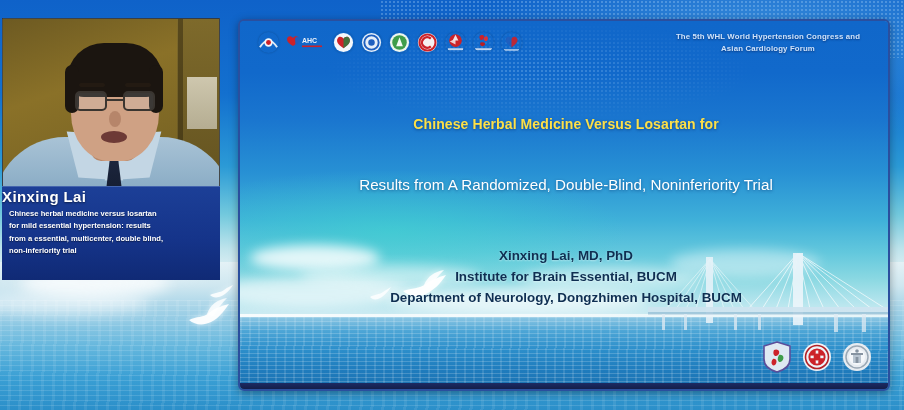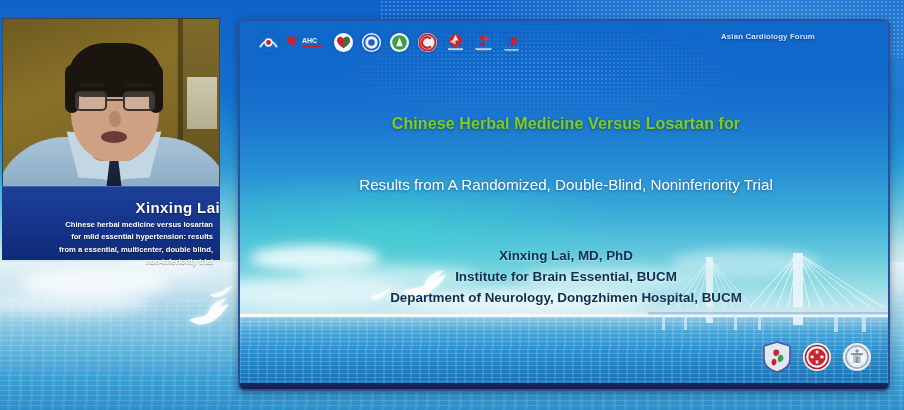--- a/index.html
+++ b/index.html
@@ -113,25 +113,25 @@
     position:absolute; left:98px; top:112px; width:26px; height:12px;
     background:#6d3a36; border-radius:50%;
   }
   #webcam .nose {
     position:absolute; left:106px; top:92px; width:12px; height:16px;
     background:rgba(150,100,76,.45); border-radius:50%;
   }
 
   
   #nameplate {
-    position:absolute; left:2px; top:186px; width:218px; height:74px;
+    position:absolute; left:2px; top:186px; width:218px; height:94px;
     background:linear-gradient(180deg,#1c3f97 0%,#15348a 55%,#102a75 100%);
     border-top:1px solid rgba(120,160,230,.5);
-    text-align:right; color:#fff;
-    padding-top:11px;
+    text-align:left; color:#fff;
+    padding-top:0;
   }
   #nameplate .np-name {
     font-size:15px; font-weight:bold; letter-spacing:.4px;
     text-shadow:0 1px 2px rgba(0,0,0,.5);
     line-height:20px;
   }
   #nameplate .np-sub {
     font-size:7.6px; font-weight:bold; line-height:11.4px;
     padding:1px 7px 0;
     text-shadow:0 1px 1px rgba(0,0,0,.45);
@@ -203,22 +203,22 @@
   #congress-header {
     position:absolute; right:14px; top:10px; width:212px;
     text-align:center; color:#cfe3fb; font-size:7.8px;
     font-weight:bold; line-height:11.5px; letter-spacing:.15px;
     text-shadow:0 1px 2px rgba(0,20,70,.55);
   }
 
   
   #slide-title {
     position:absolute; left:40px; top:88px; width:572px;
-    text-align:center; color:#84cc16;
-    font-size:16px; font-weight:bold; line-height:30px;
+    text-align:center; color:#fde047;
+    font-size:14px; font-weight:bold; line-height:30px;
     letter-spacing:.1px;
     text-shadow:0 1px 3px rgba(0,35,95,.55);
   }
   #slide-subtitle {
     position:absolute; left:40px; top:153px; width:572px;
     text-align:center; color:#ffffff;
     font-size:15.2px; font-weight:normal; line-height:22px;
     text-shadow:0 1px 3px rgba(0,35,95,.5);
   }
   #author-block {
@@ -403,20 +403,21 @@
       <rect x="2" y="17" width="18" height="2" fill="#e8eef7" opacity="0.8"></rect>
     </svg>
     <svg class="logo-chip" viewBox="0 0 22 22">
       <path d="M11 16 C5.5 12 3.5 9 5.5 6.2 C7.2 4 10.2 5.2 11 7 C11.8 5.2 14.8 4 16.5 6.2 C18.5 9 16.5 12 11 16 Z" fill="#1f5fbf"></path>
       <path d="M11 7 C11.8 5.2 14.8 4 16.5 6.2 C18.5 9 16.5 12 11 16 Z" fill="#cc2229" opacity="0.9"></path>
       <rect x="3" y="18" width="16" height="1.6" fill="#e8eef7" opacity="0.75"></rect>
     </svg>
   </div>
 
   <div id="congress-header">
+    <div>The 5th WHL World Hypertension Congress and</div>
     <div>Asian Cardiology Forum</div>
   </div>
 
   <div id="slide-title">
     <div>Chinese Herbal Medicine Versus Losartan for</div>
   </div>
 
   <div id="slide-subtitle">Results from A Randomized, Double-Blind, Noninferiority Trial</div>
 
   <div id="author-block">

